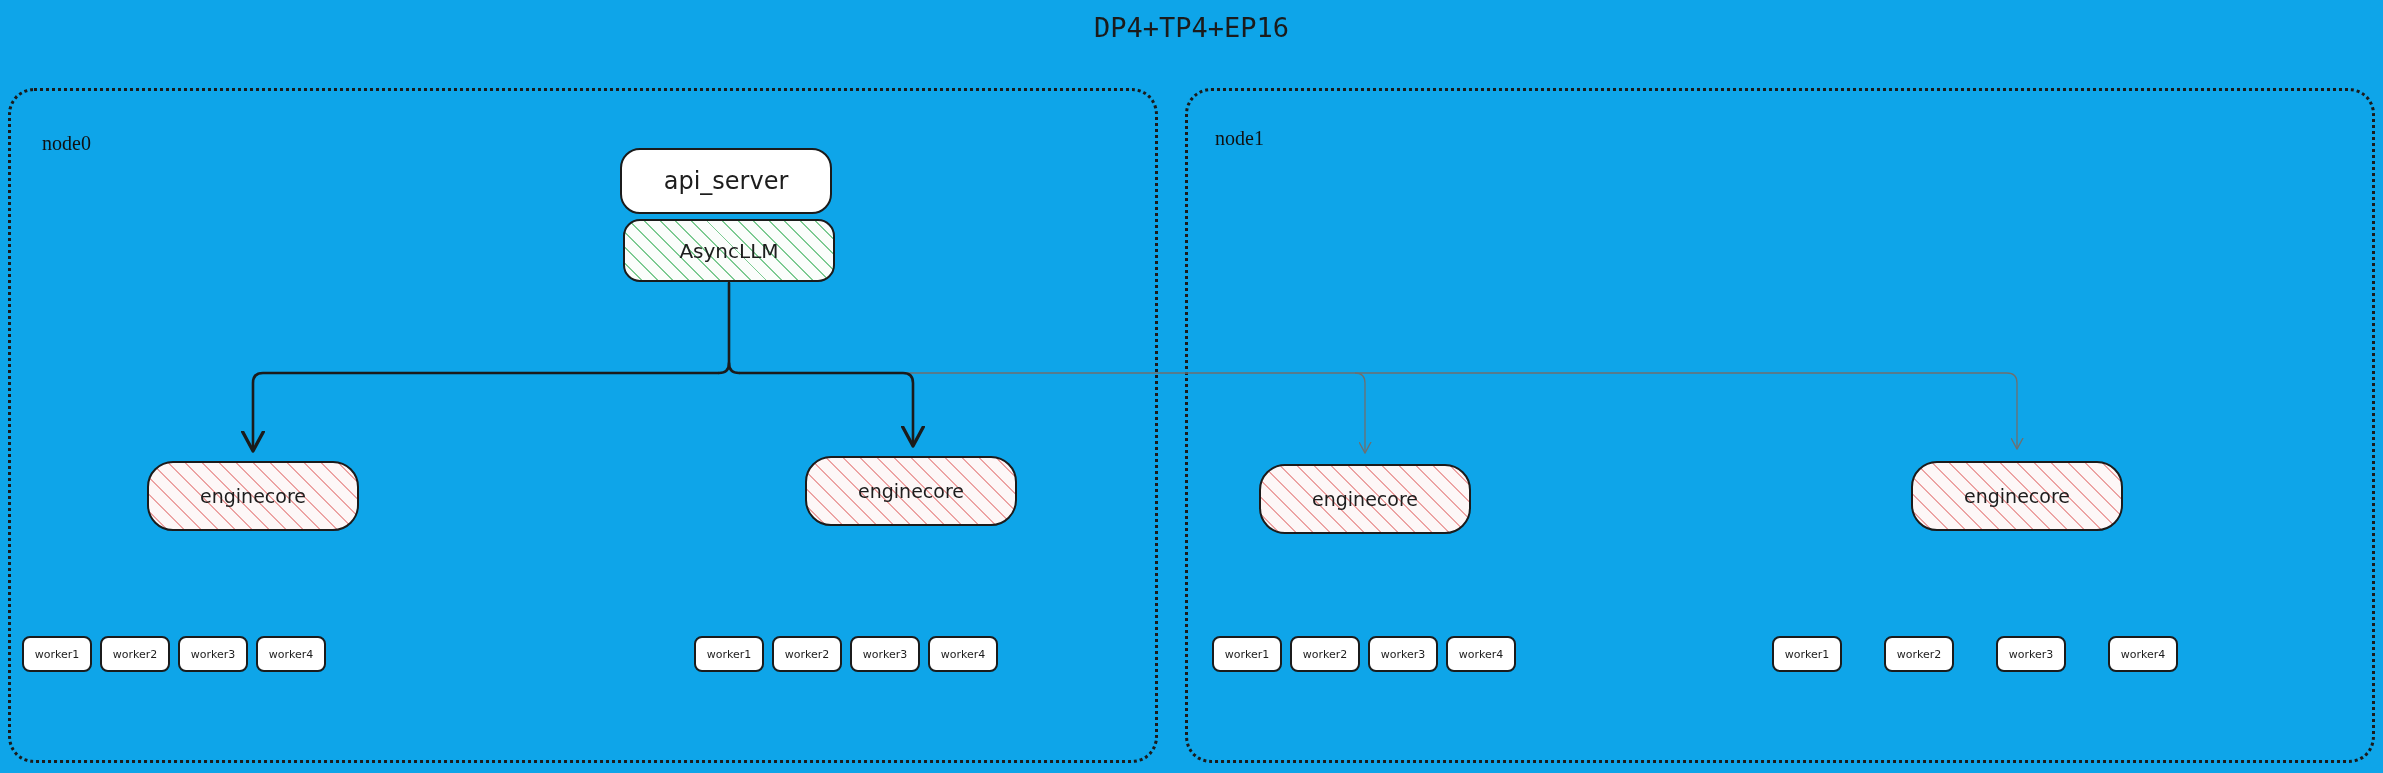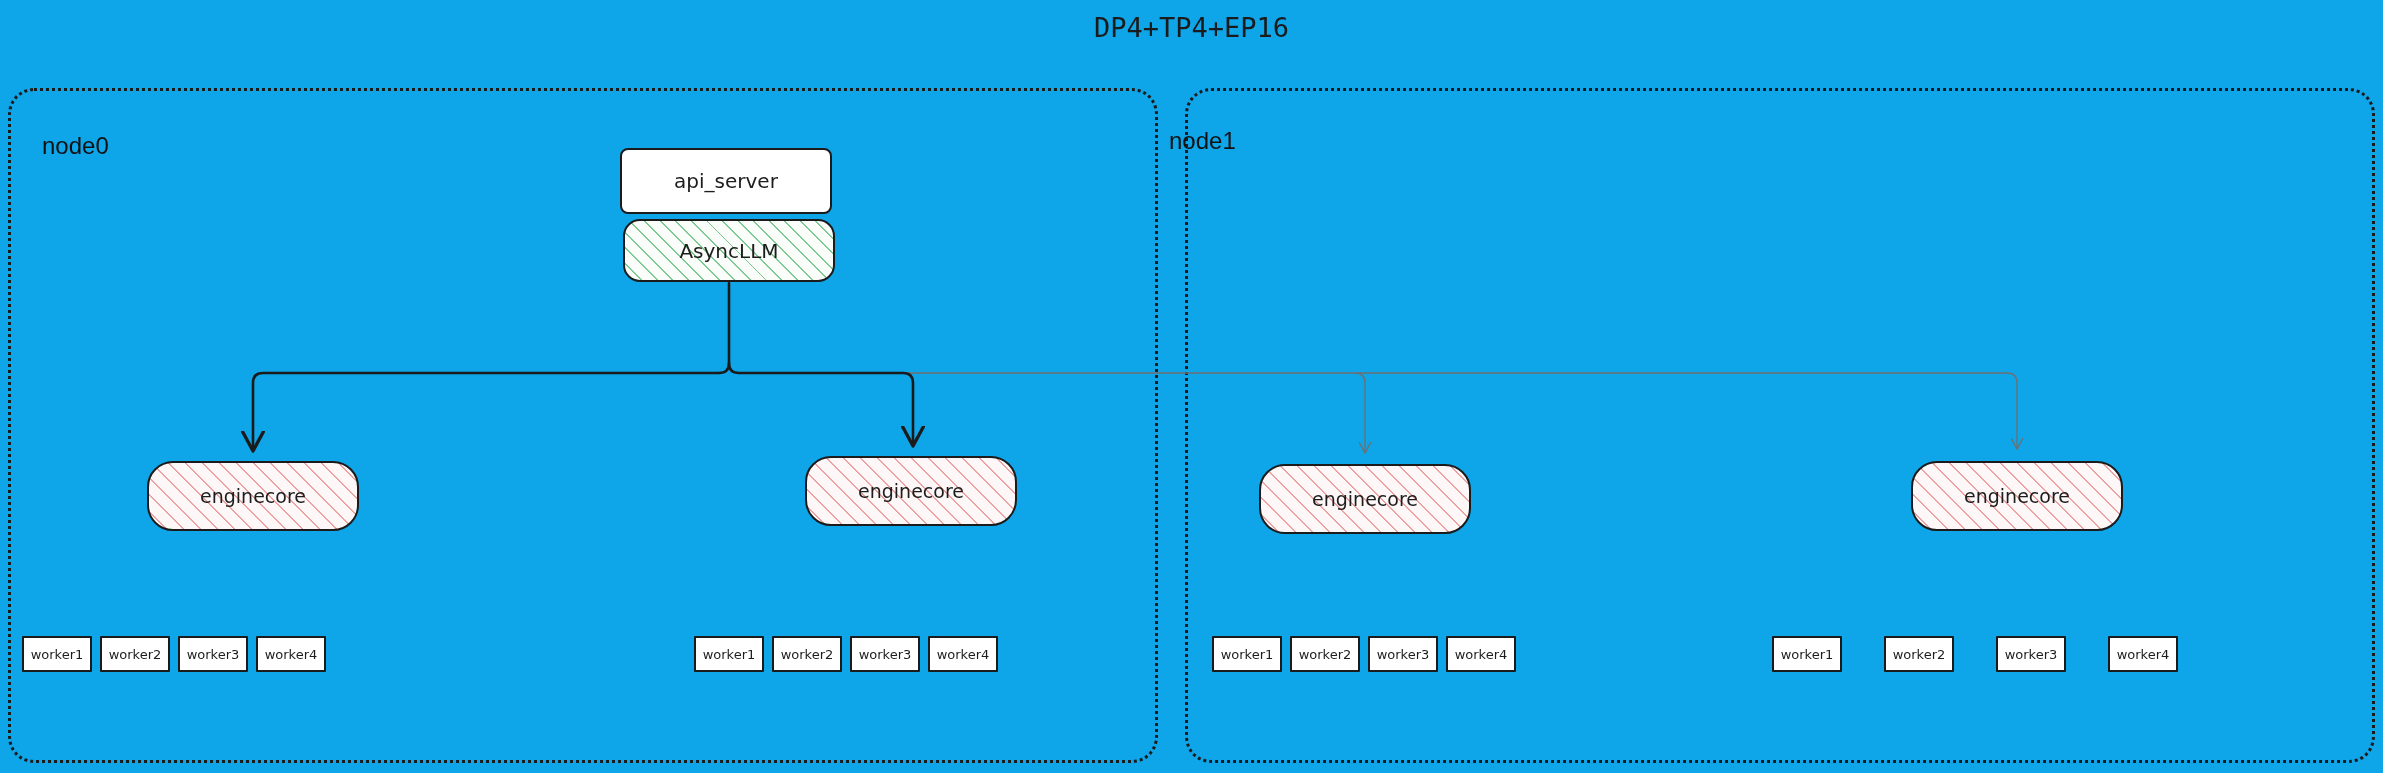--- a/index.html
+++ b/index.html
@@ -37,46 +37,46 @@
     border: 3px dotted #1b1b1b;
     border-radius: 26px;
     background: transparent;
     box-sizing: border-box;
   }
   #node0-box { left: 8px;    top: 88px;  width: 1150px; height: 675px; }
   #node1-box { left: 1185px; top: 88px;  width: 1190px; height: 675px; }
 
   .node-label {
     position: absolute;
-    font-family: Liberation Sans, sans-serif;
-    font-size: 24px;
+    font-family: Liberation Serif, serif;
+    font-size: 20px;
     color: #111111;
     white-space: nowrap;
   }
   #node0-label { left: 42px;   top: 132px; }
-  #node1-label { left: 1169px; top: 127px; }
+  #node1-label { left: 1215px; top: 127px; }
 
   
   .gbox {
     position: absolute;
     box-sizing: border-box;
     display: flex;
     align-items: center;
     justify-content: center;
     color: #1d1d1d;
     background: #ffffff;
     border: 2.4px solid #1b1b1b;
     white-space: nowrap;
   }
 
   
   #api-server {
     left: 620px; top: 148px; width: 212px; height: 66px;
-    border-radius: 8px;
-    font-size: 20px;
+    border-radius: 20px;
+    font-size: 24px;
     z-index: 5;
   }
 
   
   #async-llm {
     left: 623px; top: 219px; width: 212px; height: 63px;
     border-radius: 17px;
     font-size: 20px;
     z-index: 5;
     background-color: #fbfdfb;
@@ -103,23 +103,23 @@
         rgba(255,255,255,0) 12px);
     z-index: 4;
   }
   #ec-0-0 { left: 147px;  top: 461px; }
   #ec-0-1 { left: 805px;  top: 456px; }
   #ec-1-0 { left: 1259px; top: 464px; }
   #ec-1-1 { left: 1911px; top: 461px; }
 
   
   .worker {
-    border-radius: 1px;
+    border-radius: 8px;
     height: 36px;
-    font-size: 13px;
+    font-size: 11px;
     border-width: 2.2px;
     z-index: 4;
   }
 
   
   #links {
     position: absolute;
     left: 0; top: 0;
     width: 2383px; height: 773px;
     pointer-events: none;

